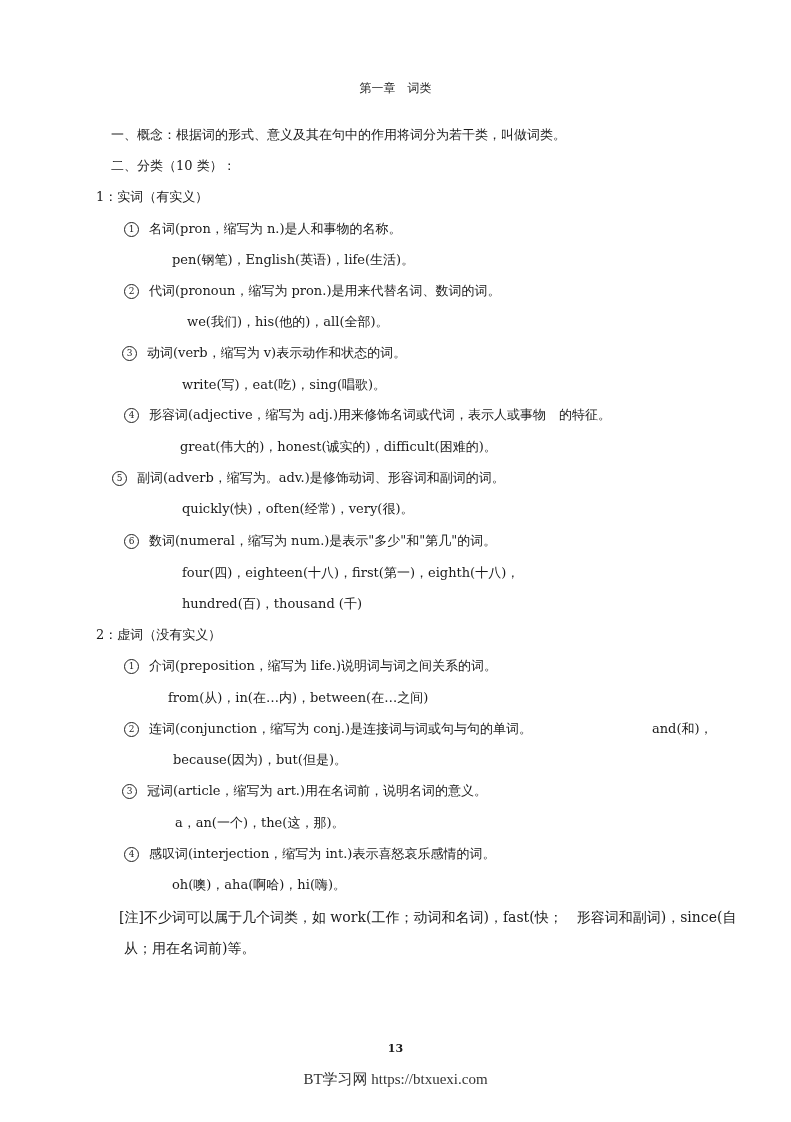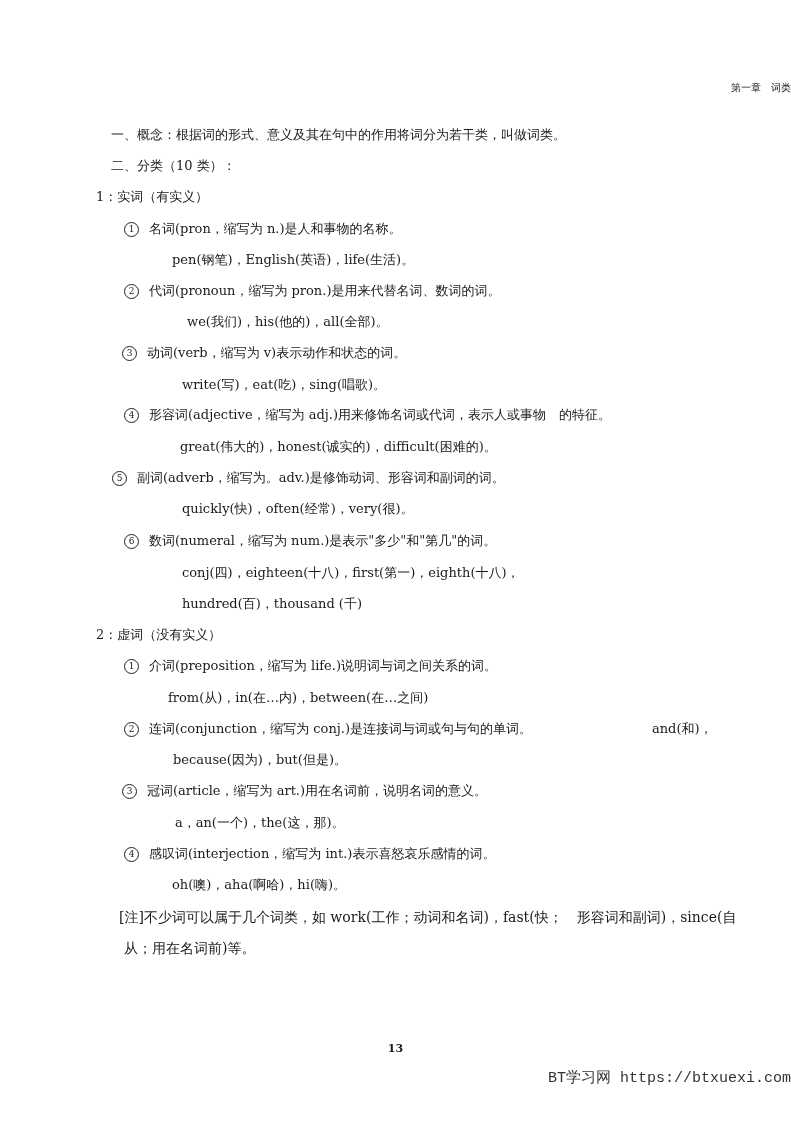--- a/index.html
+++ b/index.html
@@ -2,27 +2,27 @@
 <html><head>
 <meta charset="utf-8">
 <style>
   html, body { margin: 0; padding: 0; }
   body {
     width: 791px; height: 1122px; background: #ffffff; position: relative;
     font-family: "DejaVu Serif", "Liberation Serif", serif; color: #1a1a1a;
     overflow: hidden;
   }
   .line { position: absolute; font-size: 13px; line-height: 18px; white-space: nowrap; }
-  .title { left: 0; width: 791px; text-align: right; top: 79px; font-size: 10px; }
+  .title { left: 0; width: 791px; text-align: center; top: 79px; font-size: 12px; }
   .num { display: inline-block; width: 13px; height: 13px; border: 1px solid #222; border-radius: 50%;
          font-size: 9px; line-height: 13px; text-align: center; margin-right: 10px; vertical-align: 1px; }
   .note { font-size: 14px; }
   .pageno { left: 0; width: 791px; text-align: center; top: 1040px; font-size: 11px; font-weight: bold; }
-  .footer { left: 0; width: 791px; text-align: right; top: 1070px; font-size: 15px;
-            font-family: Liberation Mono, monospace; color: #333; }
+  .footer { left: 0; width: 791px; text-align: center; top: 1070px; font-size: 15px;
+            font-family: Liberation Serif, serif; color: #333; }
 </style>
 </head>
 <body>
 
 <div class="line title">第一章　词类</div>
 <div class="line" style="left:111px;top:126px">一、概念：根据词的形式、意义及其在句中的作用将词分为若干类，叫做词类。</div>
 <div class="line" style="left:111px;top:157px">二、分类（10 类）：</div>
 
 <div class="line" style="left:96px;top:188px">1：实词（有实义）</div>
 
@@ -35,21 +35,21 @@
 <div class="line" style="left:122px;top:344px"><span class="num">3</span><span>动词(verb，缩写为 v)表示动作和状态的词。</span></div>
 <div class="line" style="left:182px;top:376px">write(写)，eat(吃)，sing(唱歌)。</div>
 
 <div class="line" style="left:124px;top:406px"><span class="num">4</span><span>形容词(adjective，缩写为 adj.)用来修饰名词或代词，表示人或事物　的特征。</span></div>
 <div class="line" style="left:180px;top:438px">great(伟大的)，honest(诚实的)，difficult(困难的)。</div>
 
 <div class="line" style="left:112px;top:469px"><span class="num">5</span><span>副词(adverb，缩写为。adv.)是修饰动词、形容词和副词的词。</span></div>
 <div class="line" style="left:182px;top:500px">quickly(快)，often(经常)，very(很)。</div>
 
 <div class="line" style="left:124px;top:532px"><span class="num">6</span><span>数词(numeral，缩写为 num.)是表示"多少"和"第几"的词。</span></div>
-<div class="line" style="left:182px;top:564px">conj(四)，eighteen(十八)，first(第一)，eighth(十八)，</div>
+<div class="line" style="left:182px;top:564px">four(四)，eighteen(十八)，first(第一)，eighth(十八)，</div>
 <div class="line" style="left:182px;top:595px">hundred(百)，thousand (千)</div>
 
 <div class="line" style="left:96px;top:626px">2：虚词（没有实义）</div>
 
 <div class="line" style="left:124px;top:657px"><span class="num">1</span><span>介词(preposition，缩写为 life.)说明词与词之间关系的词。</span></div>
 <div class="line" style="left:168px;top:689px">from(从)，in(在…内)，between(在…之间)</div>
 
 <div class="line" style="left:124px;top:720px"><span class="num">2</span><span>连词(conjunction，缩写为 conj.)是连接词与词或句与句的单词。</span></div>
 <div class="line" style="left:652px;top:720px">and(和)，</div>
 <div class="line" style="left:173px;top:751px">because(因为)，but(但是)。</div>

